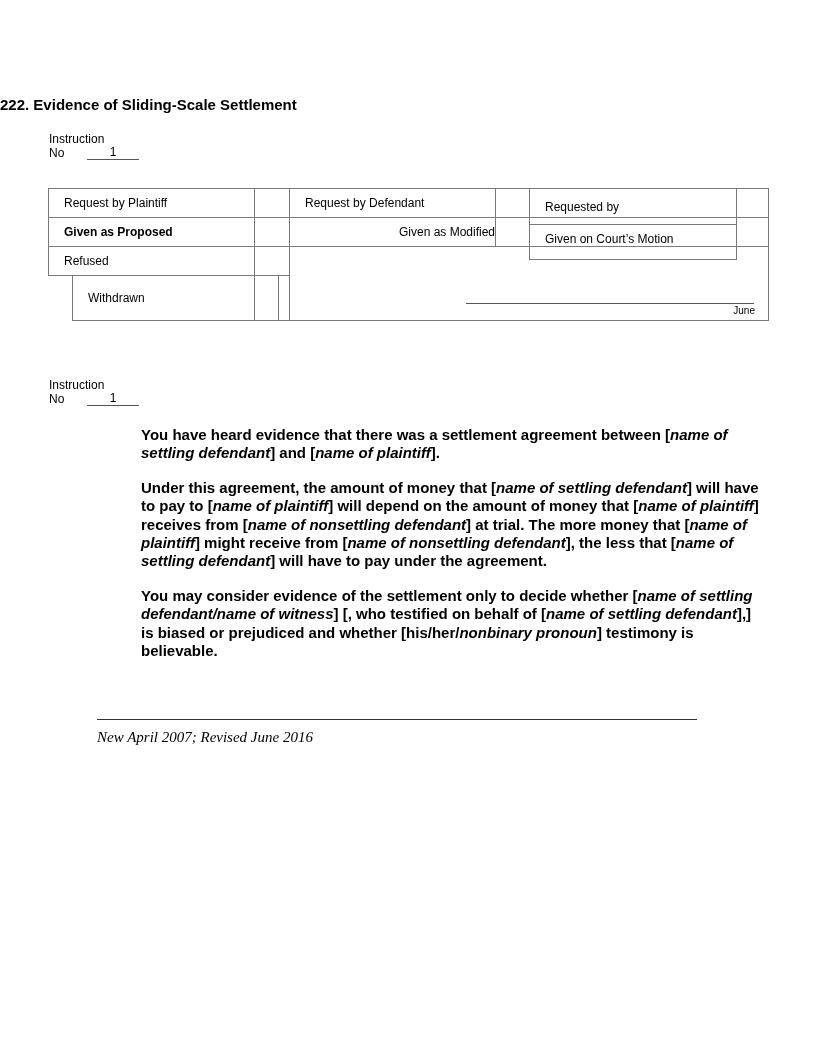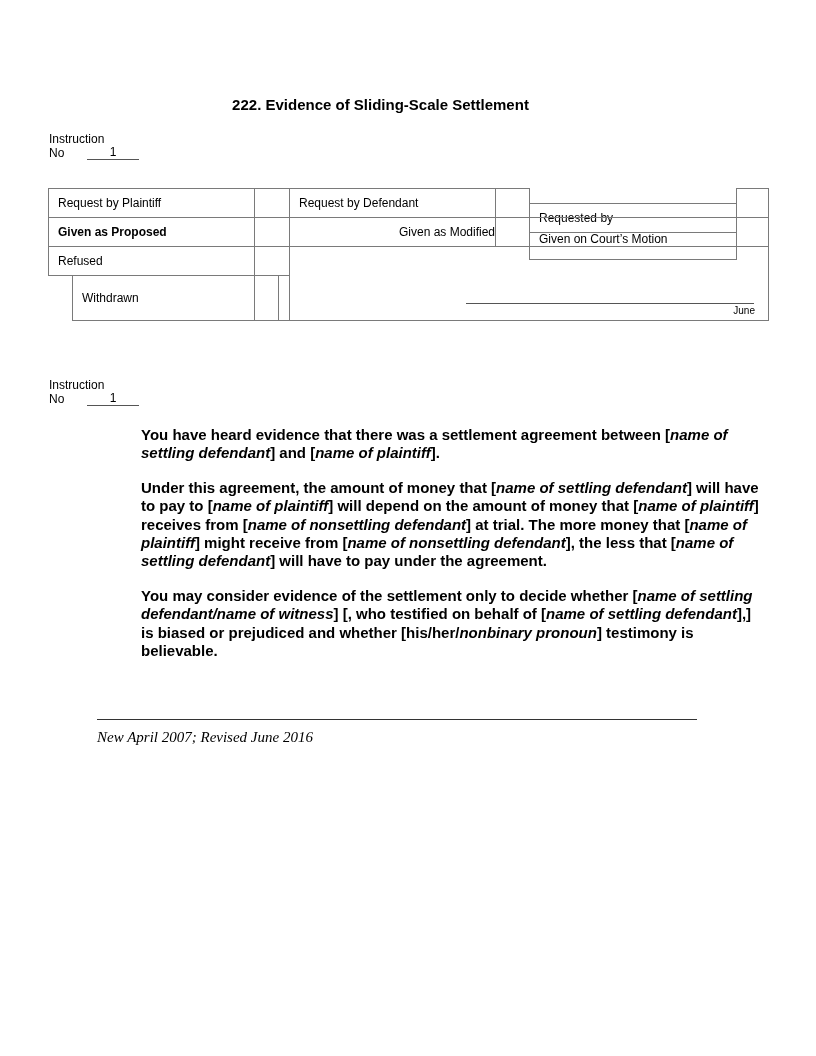--- a/index.html
+++ b/index.html
@@ -1,38 +1,38 @@
 <!DOCTYPE html>
 <html><head>
   <meta charset="utf-8">
   <style>
     * { margin: 0; padding: 0; box-sizing: border-box; }
     html, body { width: 816px; height: 1056px; background: #ffffff; }
     body { position: relative; font-family: "Liberation Sans", sans-serif; color: #000; overflow: hidden; }
 
     .title {
       position: absolute; left: 0; top: 96px; width: 761px;
-      text-align: center; font-weight: bold; font-size: 15px;
+      font-weight: bold; font-size: 15px;
     }
 
     .instr {
       position: absolute; left: 49px; font-size: 12px; line-height: 14px;
     }
     .instr .no-row { display: flex; }
     .instr .no-label { width: 38px; }
     .instr .no-val {
       display: inline-block; width: 52px; text-align: center;
       border-bottom: 1px solid #555; line-height: 13px; padding-left: 0;
     }
 
     
     .grid { position: absolute; left: 48px; top: 188px; width: 721px; height: 133px; }
     .cell {
       position: absolute; border: 1px solid #7a7a7a; font-size: 12px;
-      padding-left: 9px; display: flex; align-items: center;
+      padding-left: 15px; display: flex; align-items: center;
     }
     .judge-line { position: absolute; left: 466px; top: 303px; width: 288px; height: 1px; background: #555; }
     .judge-label { position: absolute; left: 700px; top: 305px; width: 55px; text-align: right; font-size: 10px; }
 
     
     .body-text {
       position: absolute; left: 97px; top: 426px; width: 620px;
       font-weight: bold; font-size: 15px; line-height: 18.3px; margin-left: 44px;
     }
     .body-text p { margin-bottom: 16.5px; }
@@ -60,21 +60,21 @@
 <div class="grid">
 
   <div class="cell" style="left:0;top:0;width:207px;height:30px;">
       <span>Request by Plaintiff</span>
     </div>
   <div class="cell" style="left:206px;top:0;width:36px;height:30px;"></div>
   <div class="cell" style="left:241px;top:0;width:207px;height:30px;">
       <span>Request by Defendant</span>
     </div>
   <div class="cell" style="left:447px;top:0;width:35px;height:30px;"></div>
-  <div class="cell" style="left:481px;top:15px;width:208px;height:30px;">
+  <div class="cell" style="left:481px;top:0;width:208px;height:37px;">
       <span>Requested by</span>
     </div>
   <div class="cell" style="left:688px;top:0;width:33px;height:30px;"></div>
 
   <div class="cell" style="left:0;top:29px;width:207px;height:30px;font-weight:bold;">
       <span>Given as Proposed</span>
     </div>
   <div class="cell" style="left:206px;top:29px;width:36px;height:30px;"></div>
   <div class="cell" style="left:241px;top:29px;width:207px;height:30px;justify-content:flex-end;">
       <span>Given as Modified</span>

